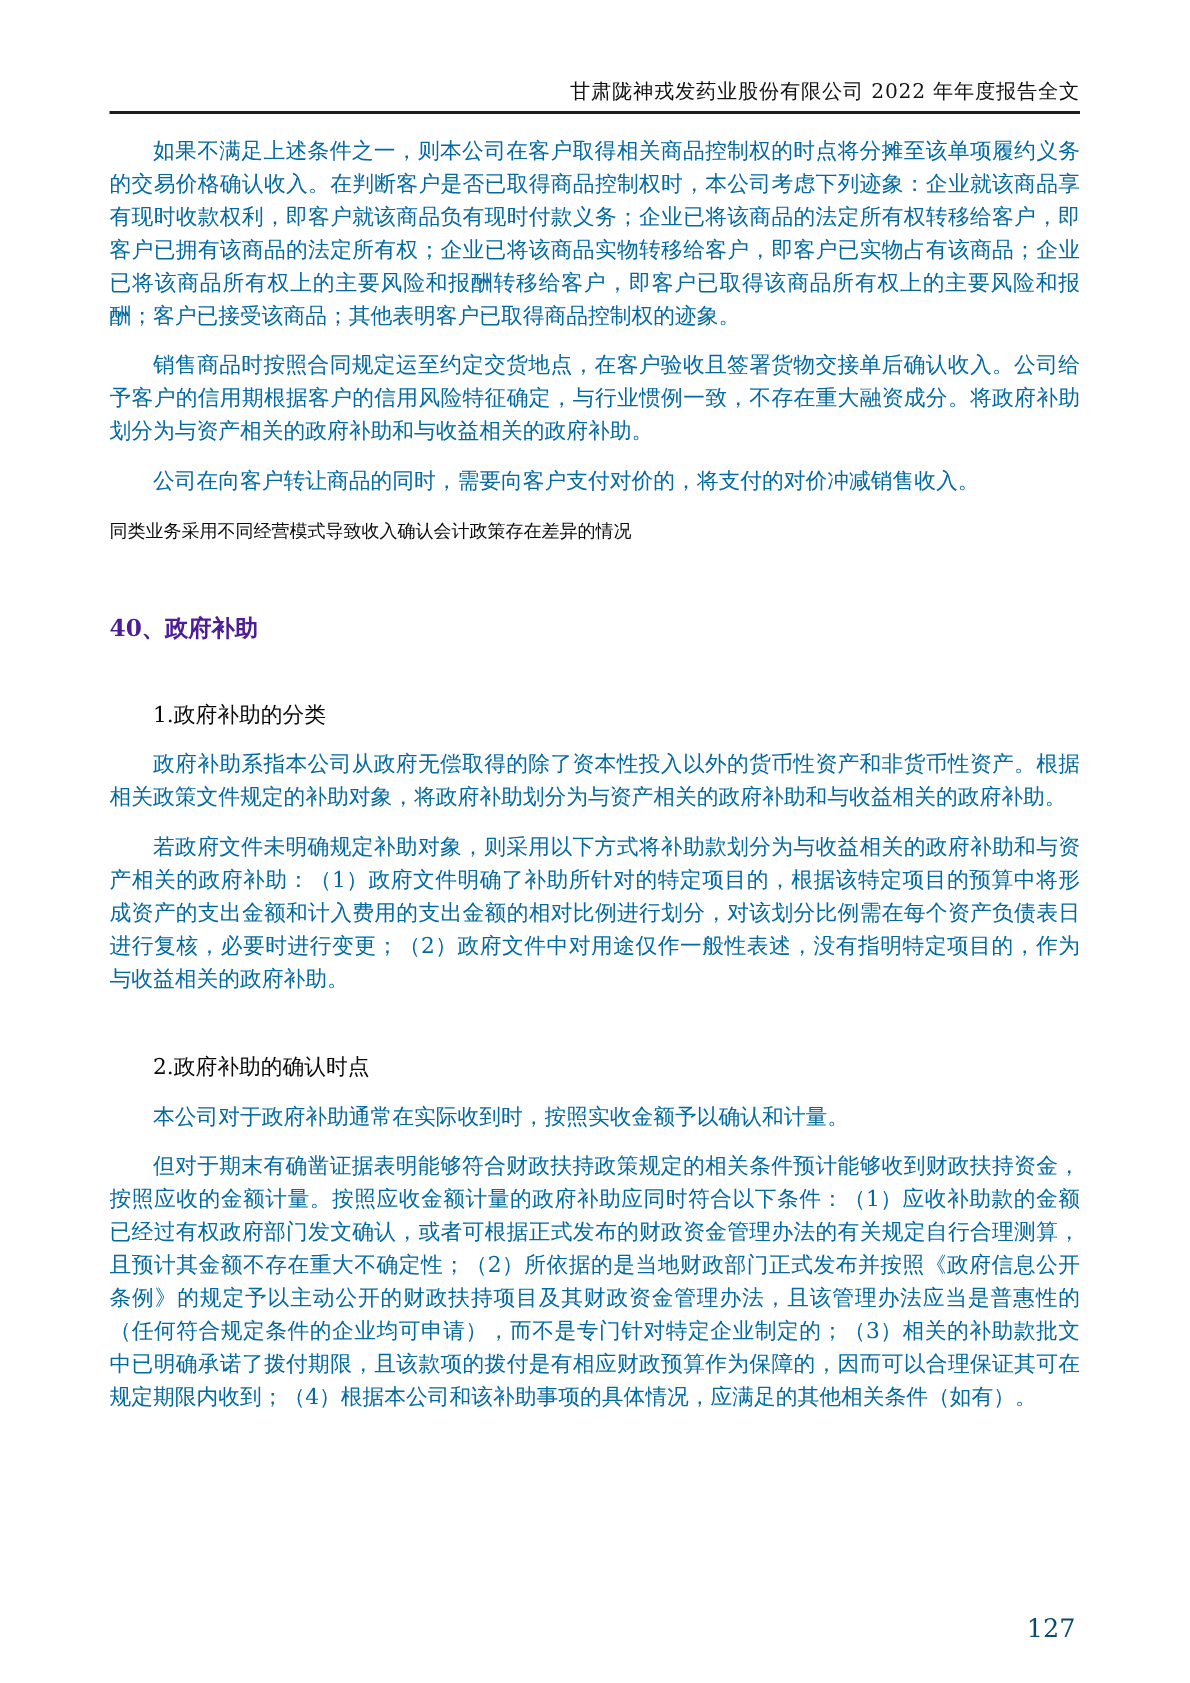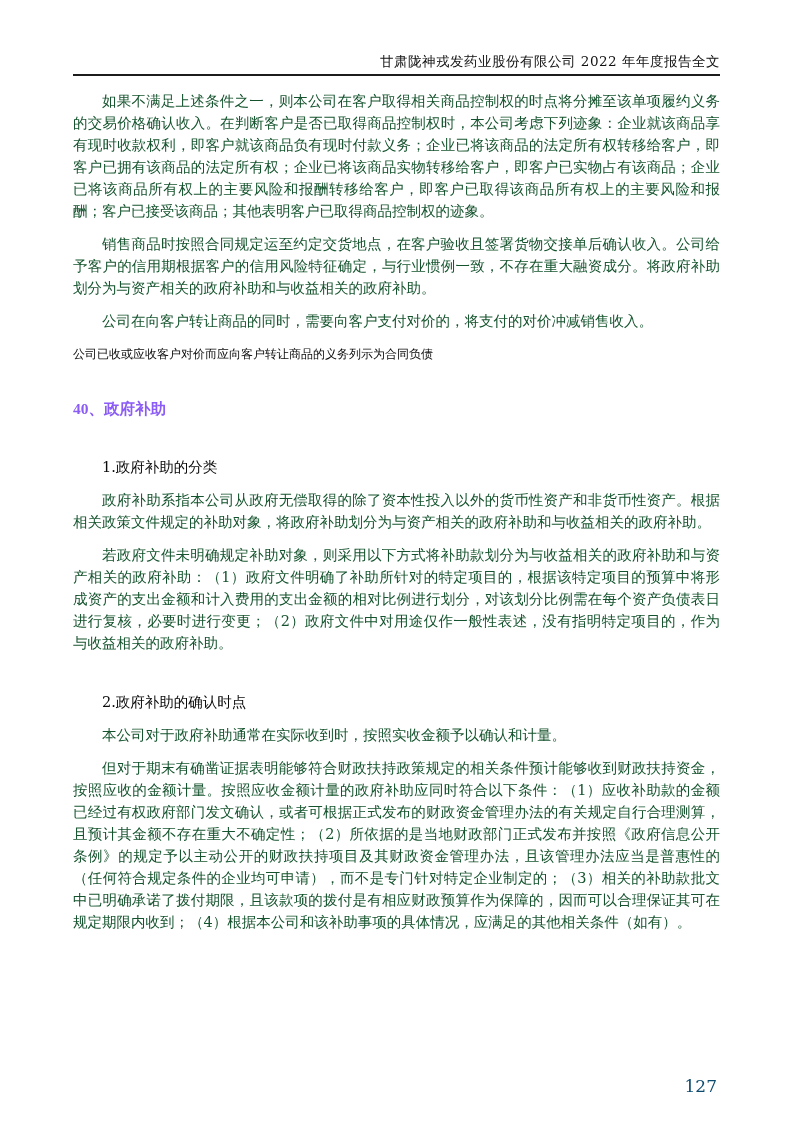--- a/index.html
+++ b/index.html
@@ -37,36 +37,35 @@
   }
   .body-text {
     margin-top: 14px;
   }
   .para {
     font-size: 14.5px;
     line-height: 22px;
     text-align: justify;
     text-indent: 2em;
     margin: 0 0 11px 0;
-    color: #14532d;
+    color: #0369a1;
   }
   .note {
     font-size: 12px;
     line-height: 17px;
     text-indent: 0;
     margin: 14px 0 0 0;
     color: #0a0a0a;
   }
   .section-heading {
     font-size: 15.5px;
     font-weight: bold;
-    margin: 36px 0 0 0;
+    margin: 46px 0 0 0;
     line-height: 20px;
-    color: #8b5cf6;
-    font-family: Liberation Serif, serif;
+    color: #4c1d95;
   }
   .subheading {
     font-size: 14.5px;
     line-height: 20px;
     text-indent: 2em;
     margin: 38px 0 12px 0;
     color: #0a0a0a;
   }
   .page-number {
     position: absolute;
@@ -88,21 +87,21 @@
     </div>
 
     <div class="body-text">
 
       <p class="para">如果不满足上述条件之一，则本公司在客户取得相关商品控制权的时点将分摊至该单项履约义务的交易价格确认收入。在判断客户是否已取得商品控制权时，本公司考虑下列迹象：企业就该商品享有现时收款权利，即客户就该商品负有现时付款义务；企业已将该商品的法定所有权转移给客户，即客户已拥有该商品的法定所有权；企业已将该商品实物转移给客户，即客户已实物占有该商品；企业已将该商品所有权上的主要风险和报酬转移给客户，即客户已取得该商品所有权上的主要风险和报酬；客户已接受该商品；其他表明客户已取得商品控制权的迹象。</p>
 
       <p class="para">销售商品时按照合同规定运至约定交货地点，在客户验收且签署货物交接单后确认收入。公司给予客户的信用期根据客户的信用风险特征确定，与行业惯例一致，不存在重大融资成分。将政府补助划分为与资产相关的政府补助和与收益相关的政府补助。</p>
 
       <p class="para">公司在向客户转让商品的同时，需要向客户支付对价的，将支付的对价冲减销售收入。</p>
 
-      <p class="note">公司已收或应收客户对价而应向客户转让商品的义务列示为合同负债</p>
+      <p class="note">同类业务采用不同经营模式导致收入确认会计政策存在差异的情况</p>
 
       <h2 class="section-heading">40、政府补助</h2>
 
       <p class="subheading">1.政府补助的分类</p>
 
       <p class="para">政府补助系指本公司从政府无偿取得的除了资本性投入以外的货币性资产和非货币性资产。根据相关政策文件规定的补助对象，将政府补助划分为与资产相关的政府补助和与收益相关的政府补助。</p>
 
 
       <p class="para">若政府文件未明确规定补助对象，则采用以下方式将补助款划分为与收益相关的政府补助和与资产相关的政府补助：（1）政府文件明确了补助所针对的特定项目的，根据该特定项目的预算中将形成资产的支出金额和计入费用的支出金额的相对比例进行划分，对该划分比例需在每个资产负债表日进行复核，必要时进行变更；（2）政府文件中对用途仅作一般性表述，没有指明特定项目的，作为与收益相关的政府补助。</p>
 

